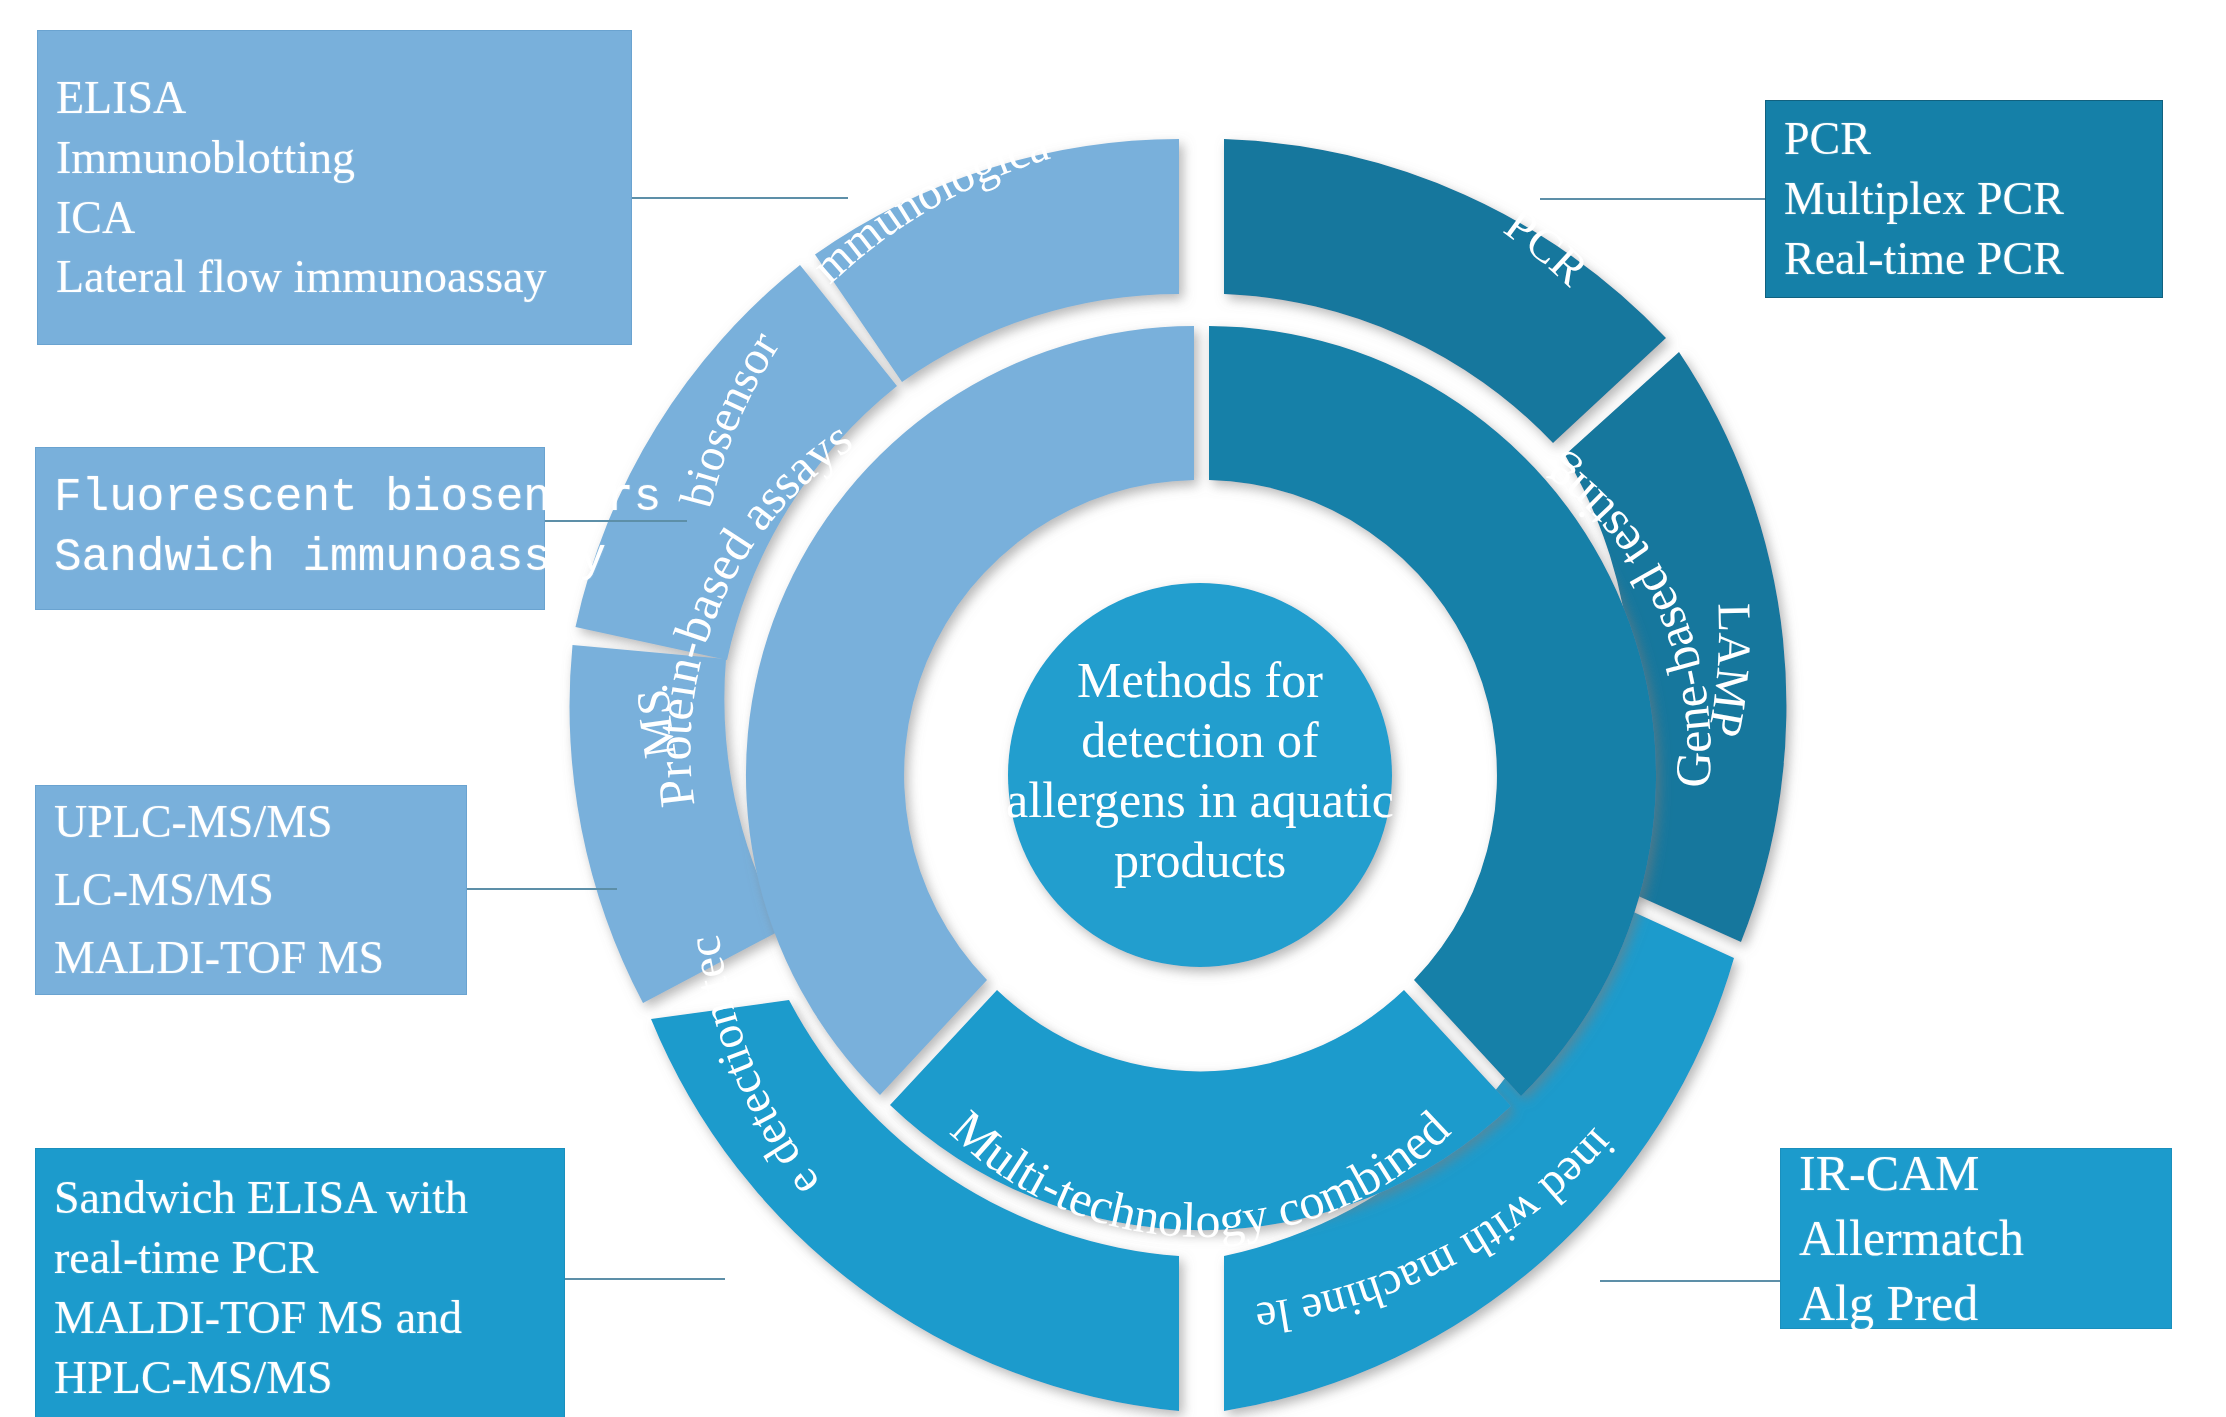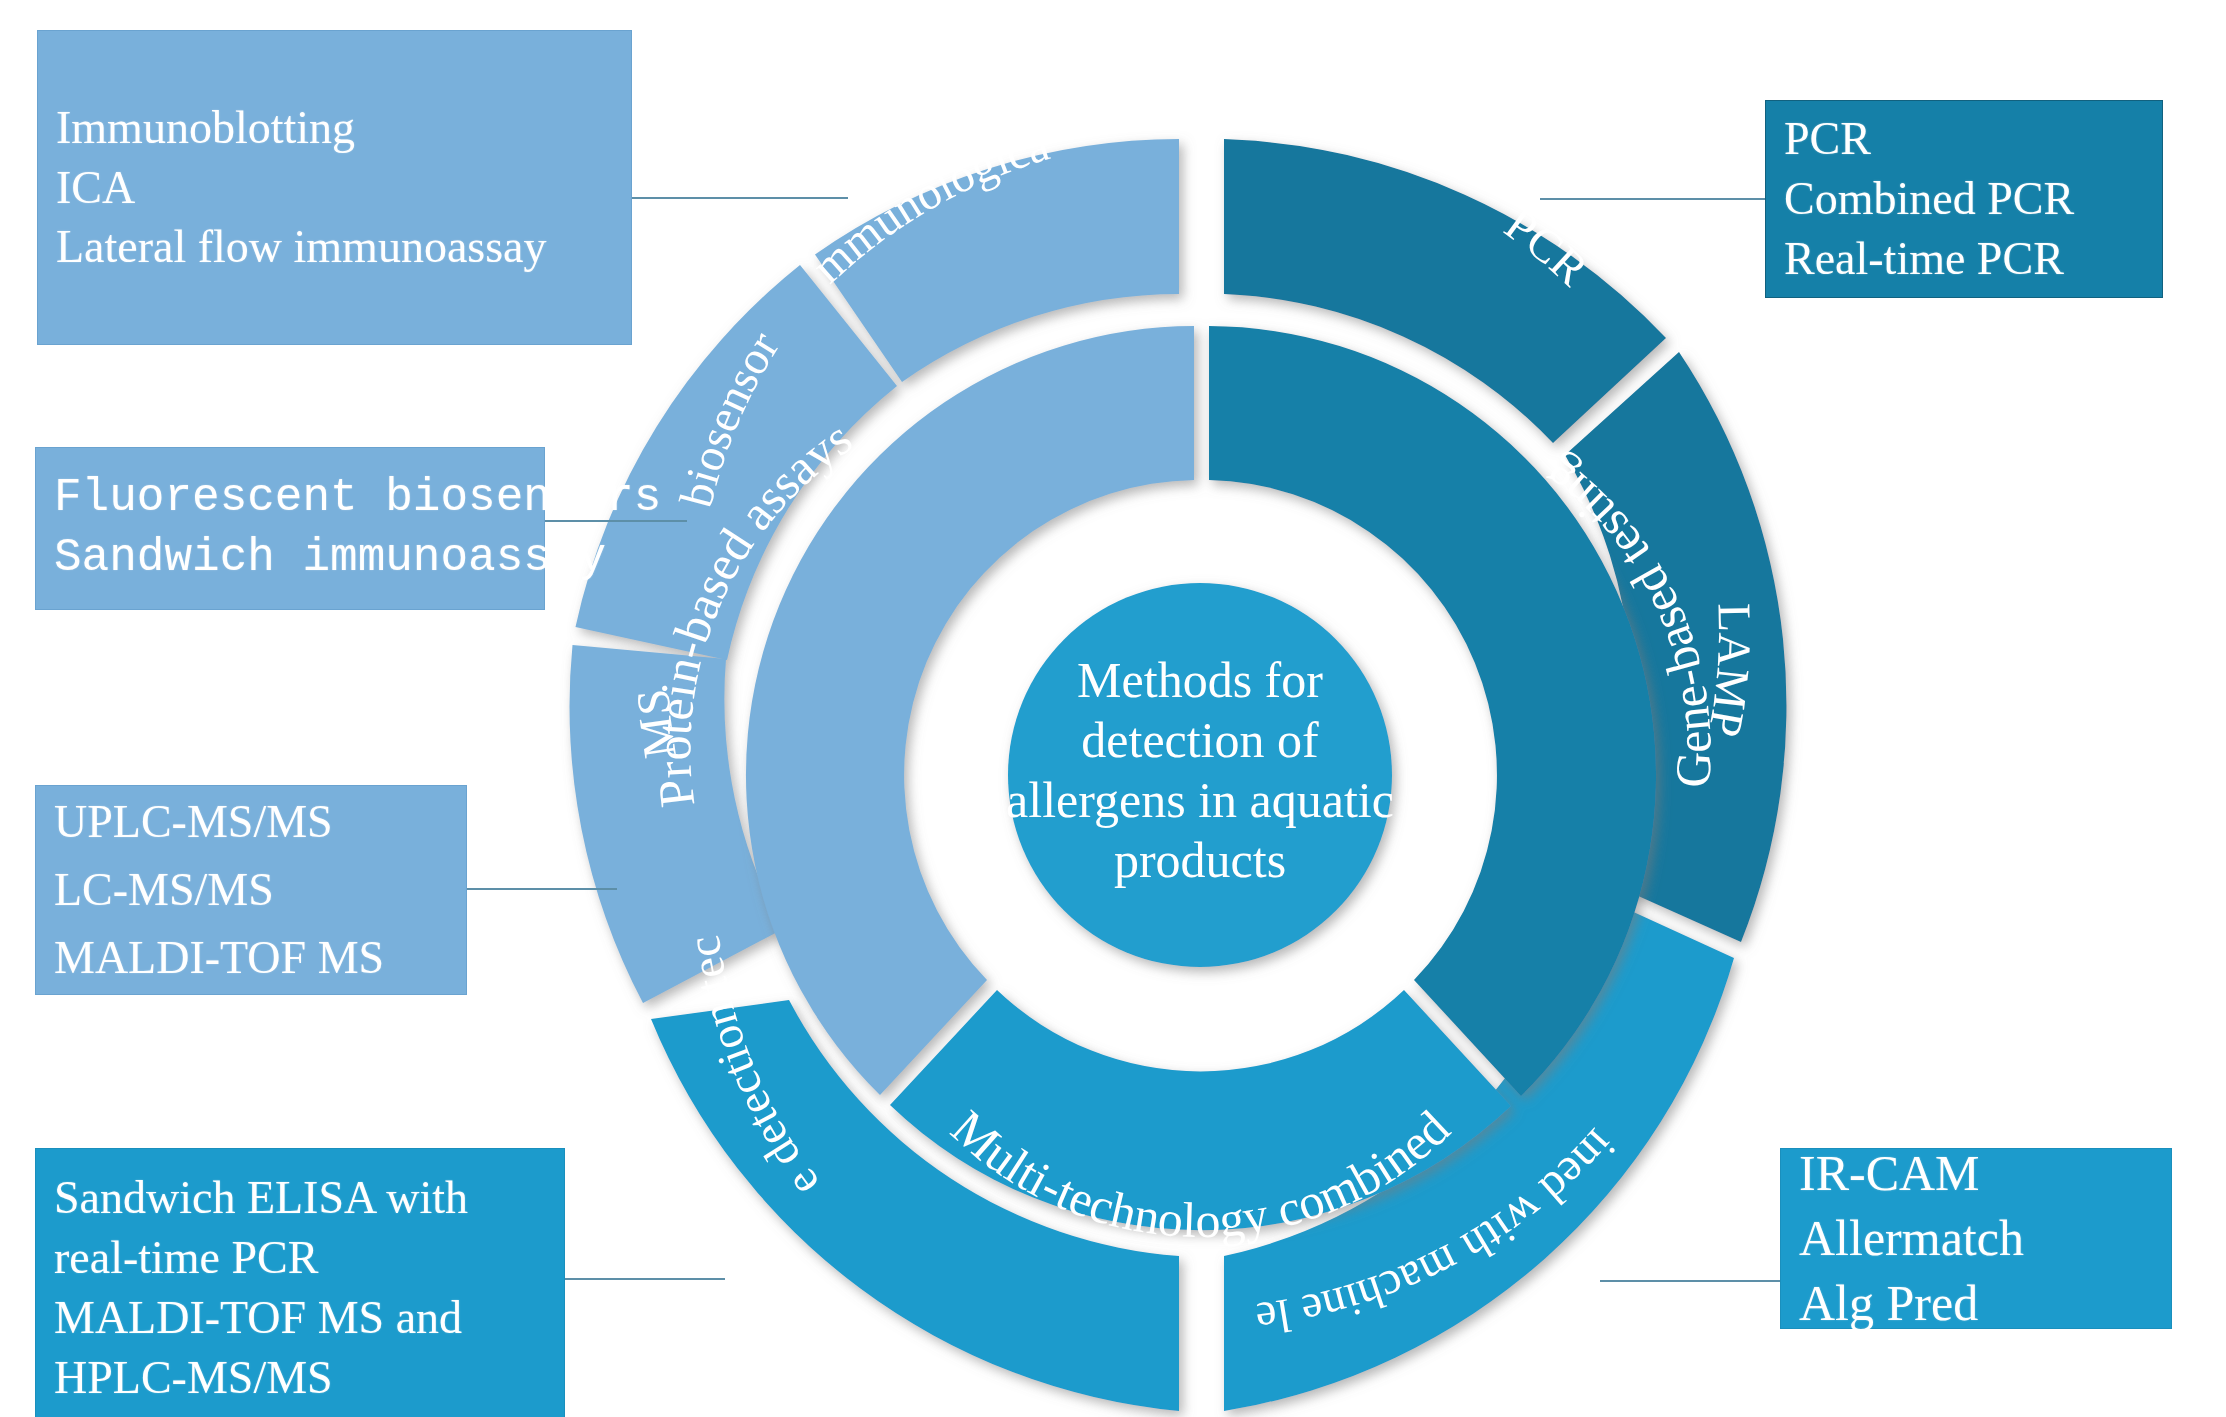--- a/index.html
+++ b/index.html
@@ -165,20 +165,21 @@
 </svg>
 
 <div class="connector" id="c1"></div>
 <div class="connector" id="c2"></div>
 <div class="connector" id="c3"></div>
 <div class="connector" id="c4"></div>
 <div class="connector" id="c5"></div>
 <div class="connector" id="c6"></div>
 
 <div class="box light" id="b1">
+  <div class="ln">ELISA</div>
   <div class="ln">Immunoblotting</div>
   <div class="ln">ICA</div>
   <div class="ln">Lateral flow immunoassay</div>
 </div>
 
 <div class="box light" id="b2">
   <div class="ln">Fluorescent biosensors</div>
   <div class="ln">Sandwich immunoassay</div>
 </div>
 
@@ -190,21 +191,21 @@
 
 <div class="box mid" id="b4">
   <div class="ln">Sandwich ELISA with</div>
   <div class="ln">real-time PCR</div>
   <div class="ln">MALDI-TOF MS and</div>
   <div class="ln">HPLC-MS/MS</div>
 </div>
 
 <div class="box dark" id="b5">
   <div class="ln">PCR</div>
-  <div class="ln">Combined PCR</div>
+  <div class="ln">Multiplex PCR</div>
   <div class="ln">Real-time PCR</div>
 </div>
 
 <div class="box mid" id="b6">
   <div class="ln">IR-CAM</div>
   <div class="ln">Allermatch</div>
   <div class="ln">Alg Pred</div>
 </div>
 
 </body></html>

